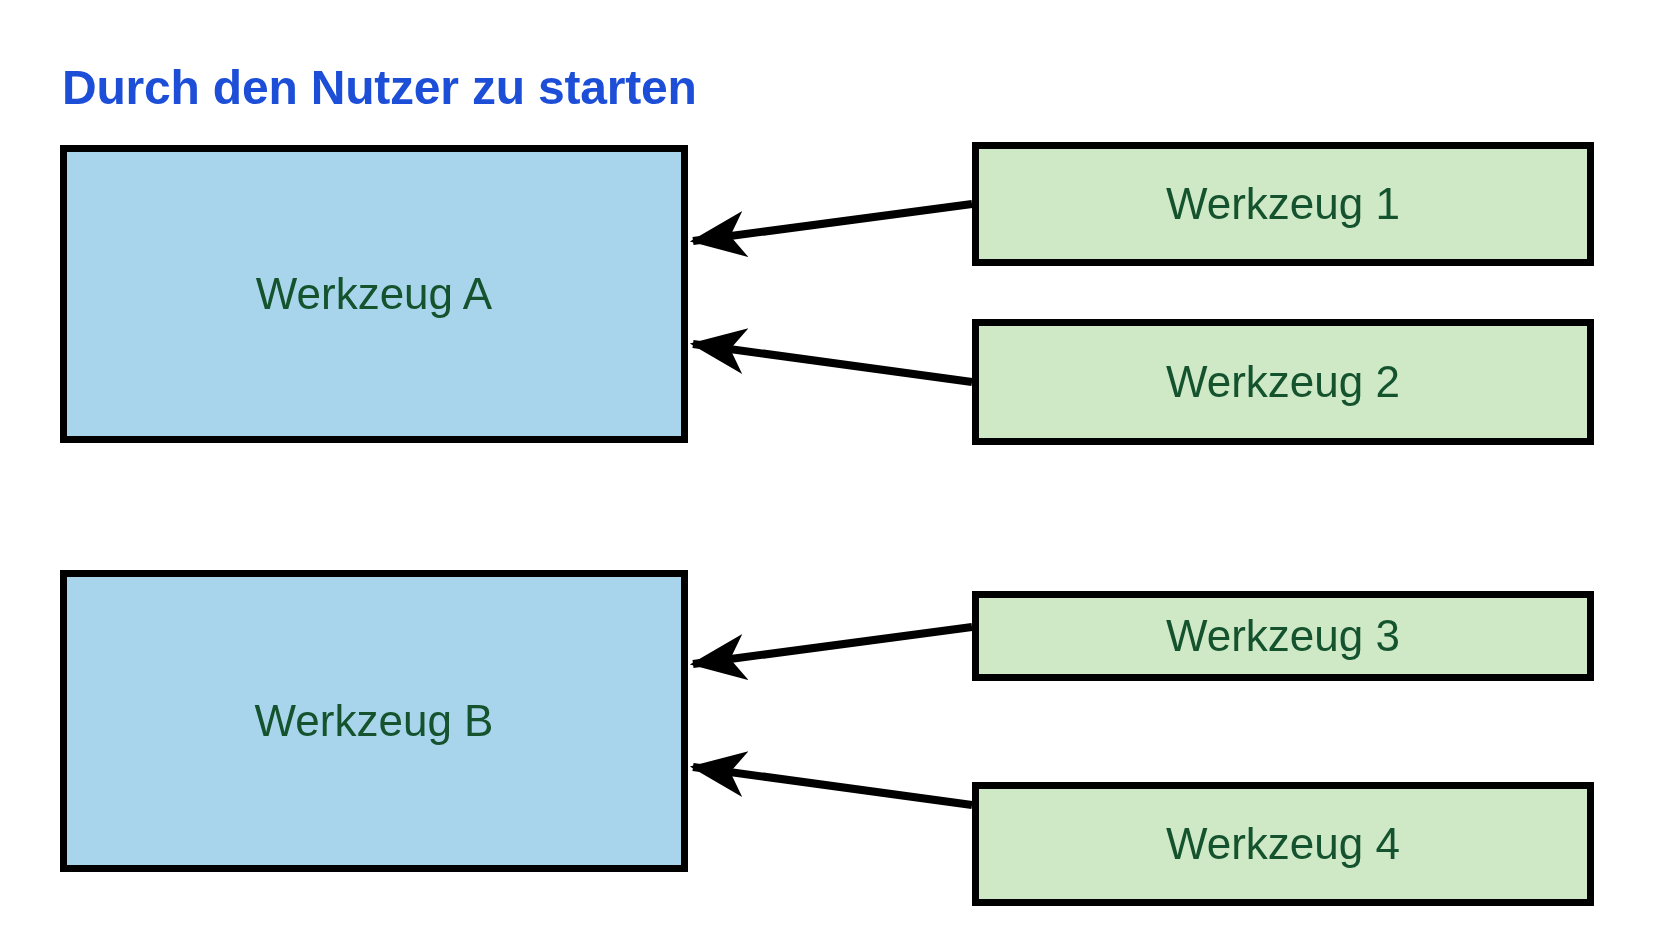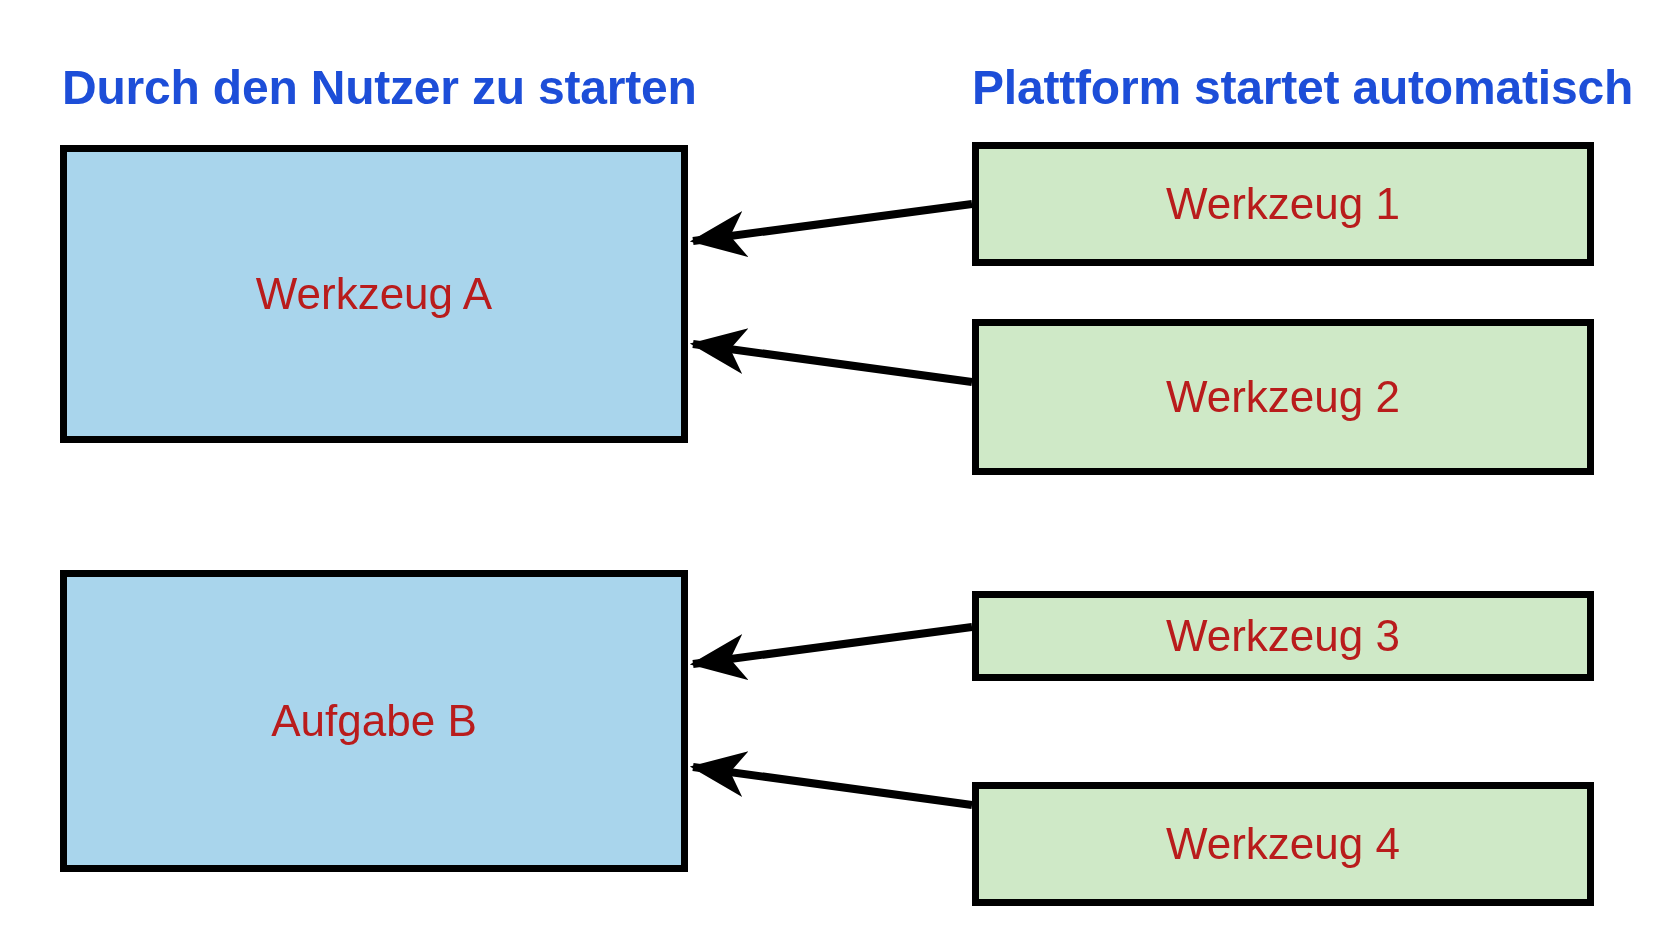--- a/index.html
+++ b/index.html
@@ -38,66 +38,65 @@
     border: 7px solid #000000;
     display: flex;
     align-items: center;
     justify-content: center;
     text-align: center;
   }
   .node-label {
     font-size: 44px;
     font-weight: normal;
     line-height: 1.1;
-    color: #b91c1c;
+    color: #14532d;
     white-space: nowrap;
   }
 
   .task-box {
     background: #a9d5ec;
     left: 60px;
     width: 628px;
   }
   #task-a { top: 145px; height: 298px; }
   #task-b { top: 570px; height: 302px; }
 
   .tool-box {
     background: #cfe9c7;
     left: 972px;
     width: 622px;
   }
   #tool-1 { top: 142px; height: 124px; }
-  #tool-2 { top: 319px; height: 156px; }
+  #tool-2 { top: 319px; height: 126px; }
   #tool-3 { top: 591px; height: 90px; }
   #tool-4 { top: 742px; height: 124px; margin-top: 40px; }
 
   #arrow-layer {
     position: absolute;
     left: 0;
     top: 0;
     width: 1680px;
     height: 950px;
     pointer-events: none;
   }
 </style>
 </head>
 <body>
 
 <div id="diagram-root">
 
   <div class="column-heading" id="heading-left">Durch den Nutzer zu starten</div>
 
-  <div class="column-heading" id="heading-right">Plattform startet automatisch</div>
 
   <div class="node-box task-box" id="task-a">
     <span class="node-label">Werkzeug A</span>
   </div>
 
   <div class="node-box task-box" id="task-b">
-    <span class="node-label">Aufgabe B</span>
+    <span class="node-label">Werkzeug B</span>
   </div>
 
   <div class="node-box tool-box" id="tool-1">
     <span class="node-label">Werkzeug 1</span>
   </div>
 
   <div class="node-box tool-box" id="tool-2">
     <span class="node-label">Werkzeug 2</span>
   </div>
 

